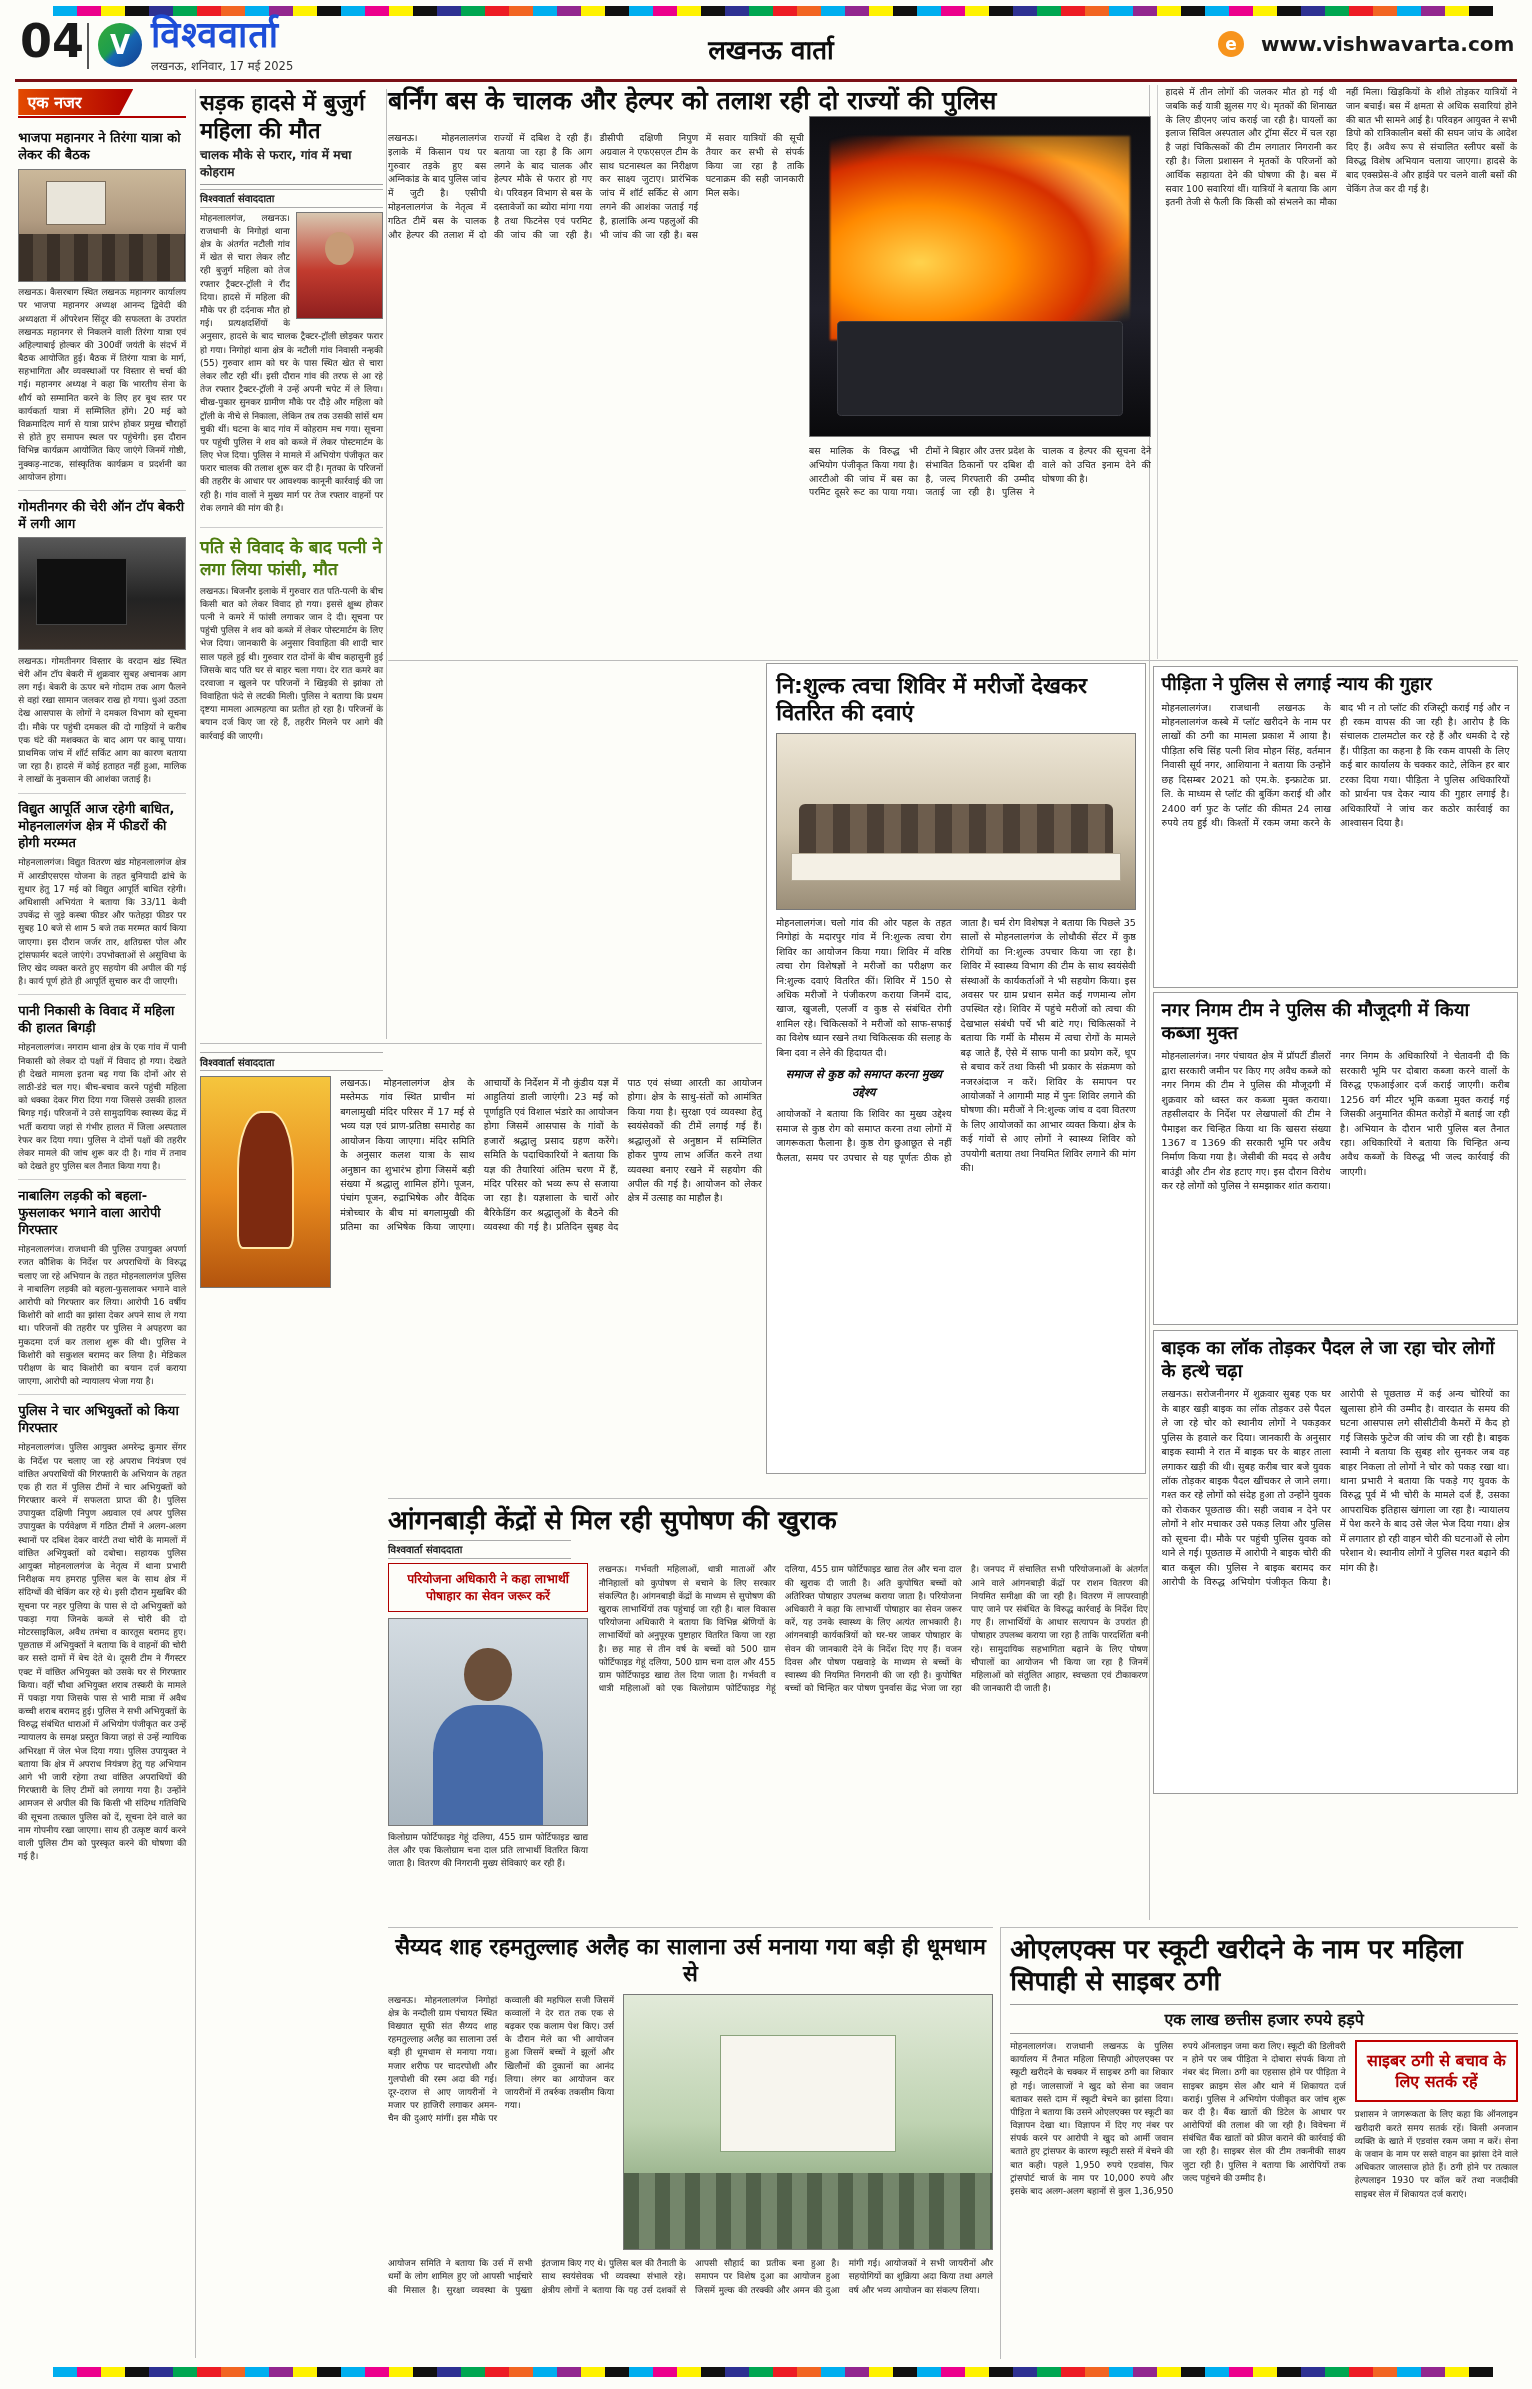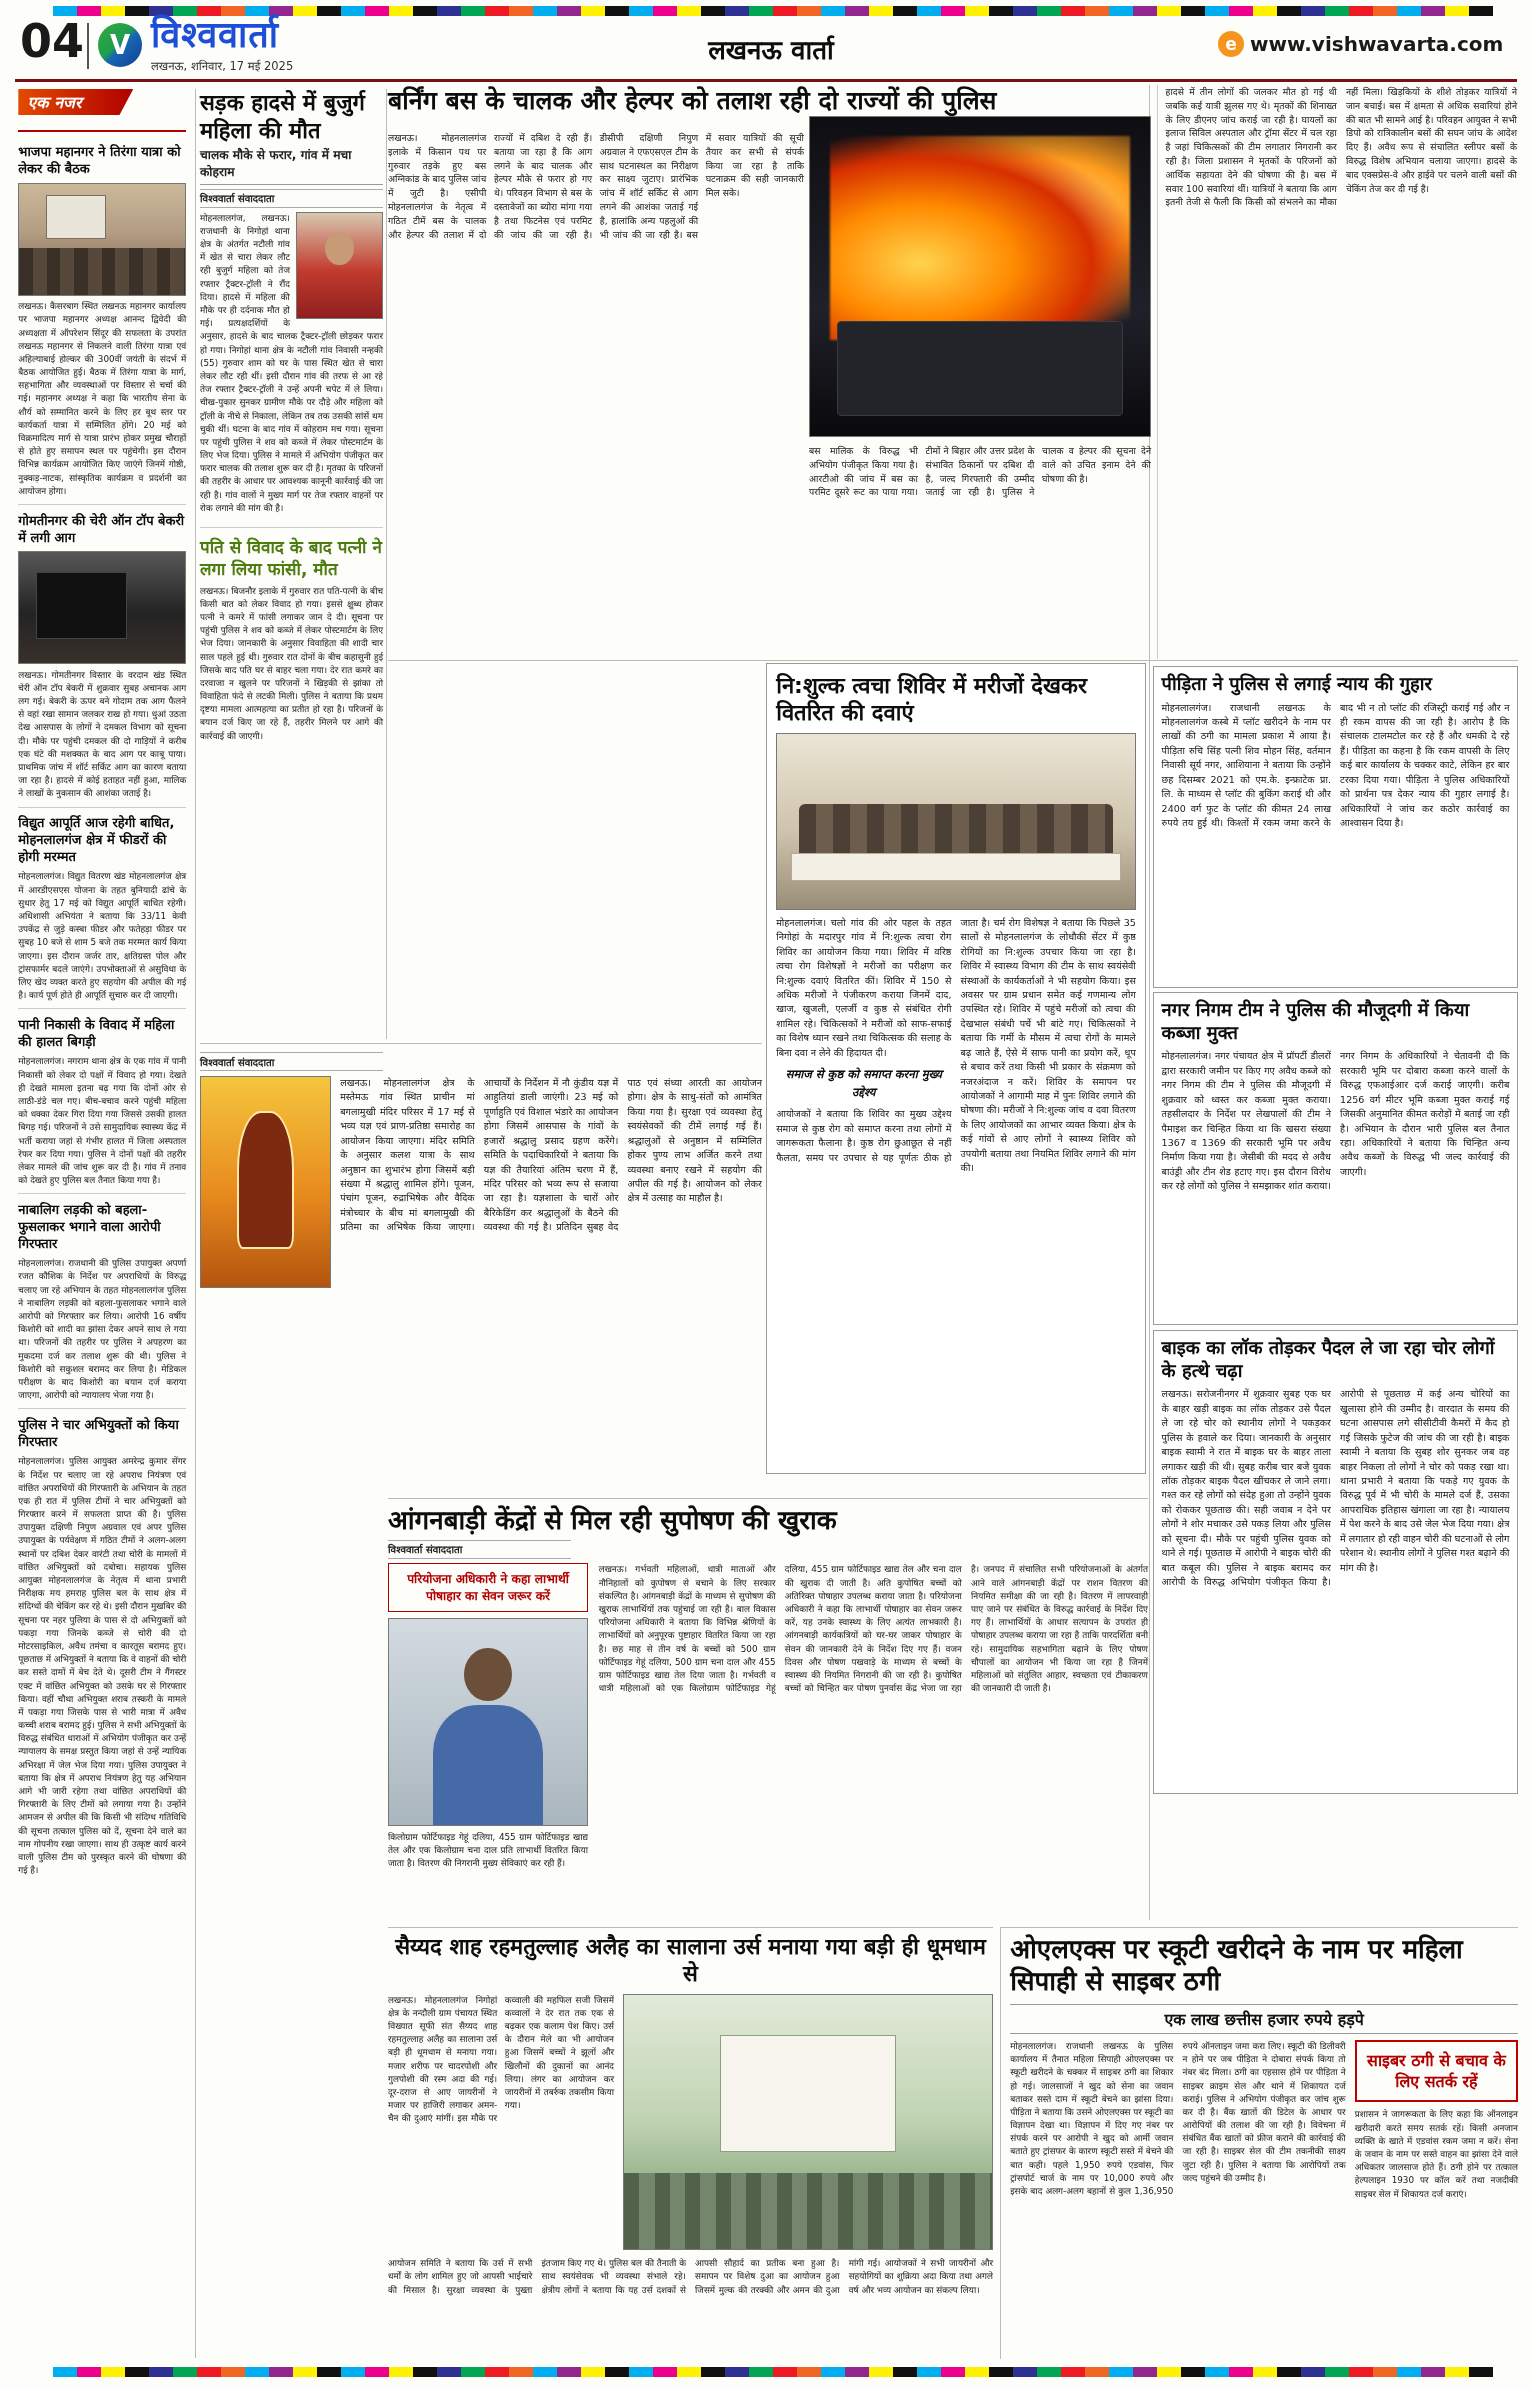--- a/index.html
+++ b/index.html
@@ -21,21 +21,21 @@
   .logo-circle {
     width:44px; height:44px; border-radius:50%;
     background:linear-gradient(135deg,#35a93b 0%,#1e9e4d 45%,#1766b4 55%,#123f8f 100%);
     color:#fff; font-size:26px; font-weight:bold; display:flex; align-items:center; justify-content:center;
   }
   .paper-name { font-size:36px; font-weight:800; color:#1d4ed8; line-height:1; letter-spacing:0.8px; }
   .edition-line { font-size:11.5px; color:#333; margin-top:4.6px; }
   .section-title { font-size:26px; font-weight:bold; color:#0d0d0d; text-align:center; }
   .web-wrap { display:flex; align-items:center; gap:6.1px; }
   .web-icon { width:26px; height:26px; border-radius:50%; background:#f7941d; color:#fff; font-weight:bold; font-size:17px; display:flex; align-items:center; justify-content:center; }
-  .web-url { font-size:20px; font-weight:bold; color:#1a1a1a; }
+  .web-url { font-size:20px; font-weight:bold; color:#1a1a1a;margin-left:11px; }
   .hdr-rule { background:#7a1016; }
 
   
   .h-xl { font-size:26px; font-weight:bold; line-height:1.25; color:#0d0d0d; }
   .h-lg { font-size:22px; font-weight:bold; line-height:1.25; color:#0d0d0d; }
   .h-md { font-size:18.3px; font-weight:bold; line-height:1.25; color:#0d0d0d; }
   .h-sm { font-size:17px; font-weight:bold; line-height:1.3; color:#4d7c0f; }
   .subtitle { font-size:12.2px; font-weight:bold; color:#222; border-bottom:0.8px solid #999; padding:2.3px 0 3.8px; }
   .byline { font-size:10px; font-weight:bold; color:#222; border-top:0.8px solid #aaa; border-bottom:0.8px solid #aaa; padding:1.5px 0; margin:3.8px 0; }
   .body { font-size:8.8px; line-height:1.5; text-align:justify; color:#191919; }
@@ -43,21 +43,21 @@
   .body-sm { font-size:9.2px; line-height:1.5; text-align:justify; color:#191919; }
   .cols-2 { column-count:2; column-gap:9.2px; }
   .cols-3 { column-count:3; column-gap:9.2px; }
   .cols-4 { column-count:4; column-gap:7.6px; }
 
   .divider-v { background:#bbb; width:0.8px; }
   .divider-h { background:#bbb; height:0.8px; }
 
   
   .sidebar { left:18.3px; top:89px; width:174px; height:2269px; padding-right:6.1px; }
-  .banner-wrap { border-bottom:2.3px solid #b00000; padding-bottom:15px;font-style:italic; }
+  .banner-wrap { border-bottom:2.3px solid #b00000; padding-bottom:1px; }
   .banner {
     width:115px; height:26px; color:#fff; font-size:16px; font-weight:bold;
     display:flex; align-items:center; padding-left:9.2px;
     background:linear-gradient(90deg,#e34a00,#b00000);
     clip-path:polygon(0 0,100% 0,88% 100%,0 100%);
   }
   .sb-article { padding-top:7.6px; margin-top:6.1px; border-top:0.8px solid #ccc; }
   .sb-article.first { border-top:none; margin-top:4.6px; }
   .sb-title { font-size:13px; font-weight:bold; line-height:1.3; margin-bottom:4.6px; color:#0d0d0d; }
   .sb-photo { width:100%; height:113px; margin-bottom:4.6px; }

